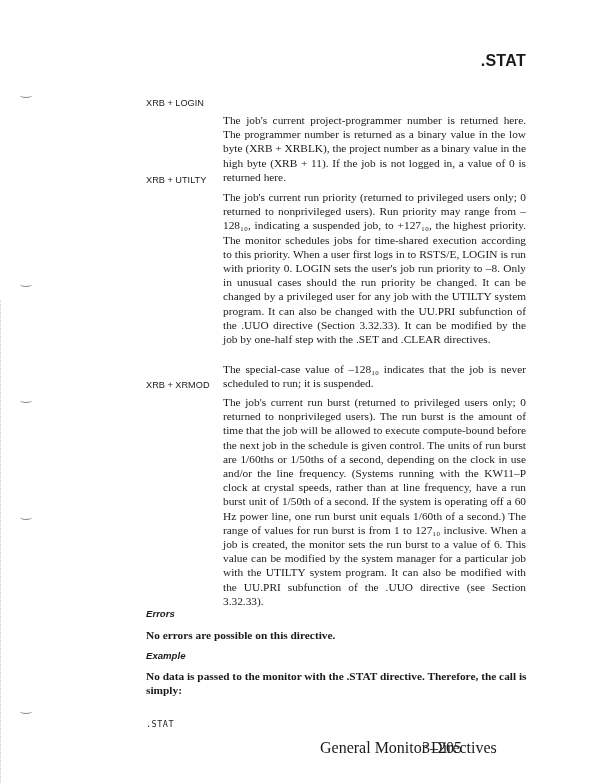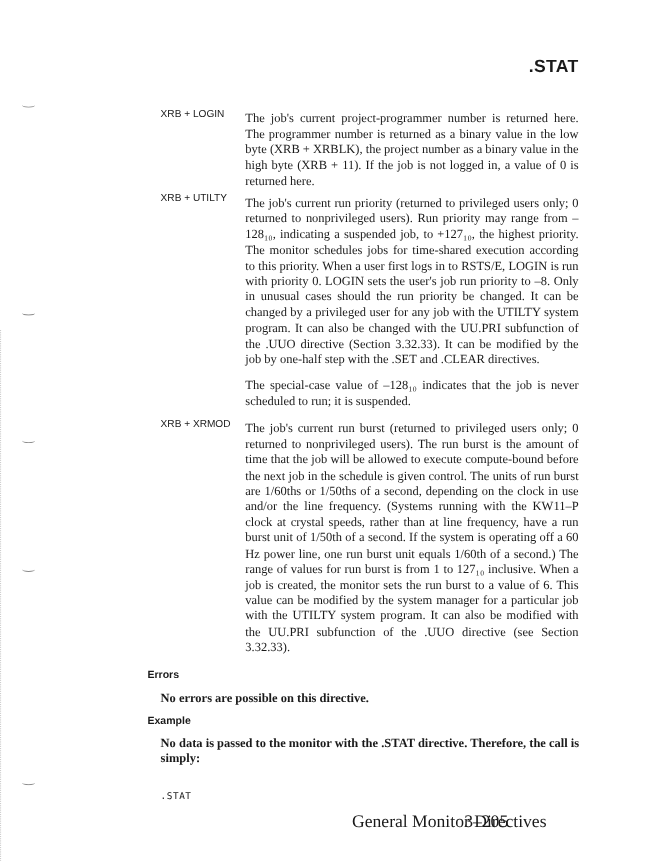--- a/index.html
+++ b/index.html
@@ -11,24 +11,24 @@
     .entry { position: absolute; left: 146px; width: 382px; }
     .term {
       position: absolute; left: 0; top: 1px; width: 74px;
       font-family: "Liberation Sans", sans-serif; font-size: 9.2px; white-space: nowrap;
     }
     .desc {
       margin-left: 77px; width: 303px;
       font-family: "Liberation Serif", serif; font-size: 11.35px; line-height: 14.2px;
       text-align: justify;
     }
-    .desc p { margin: 4px 0 10px 0; }
+    .desc p { margin: 16px 0 10px 0; }
     .heading {
-      position: absolute; left: 134px;
-      font-family: "Liberation Sans", sans-serif; font-weight: bold; font-size: 9.6px;
+      position: absolute; left: 146px;
+      font-family: "Liberation Sans", sans-serif; font-weight: bold; font-size: 9.6px; font-style: italic;
     }
     .body-text {
       position: absolute; left: 146px; width: 382px;
       font-family: "Liberation Serif", serif; font-size: 11.35px; line-height: 14.2px; font-weight: bold;
     }
     .code {
       position: absolute; left: 146px; top: 719px;
       font-family: "DejaVu Sans Mono", monospace; font-size: 8.5px; letter-spacing: 0.5px;
     }
     .footer {

